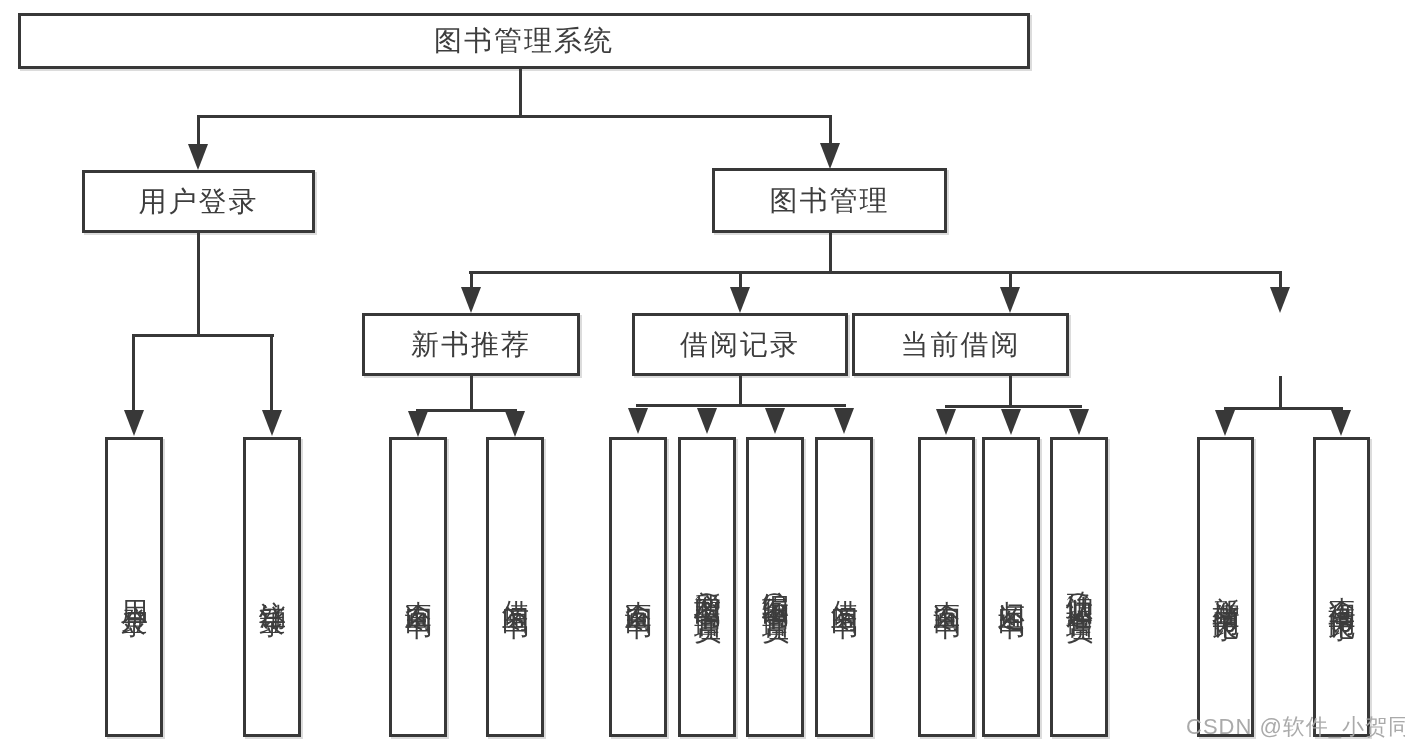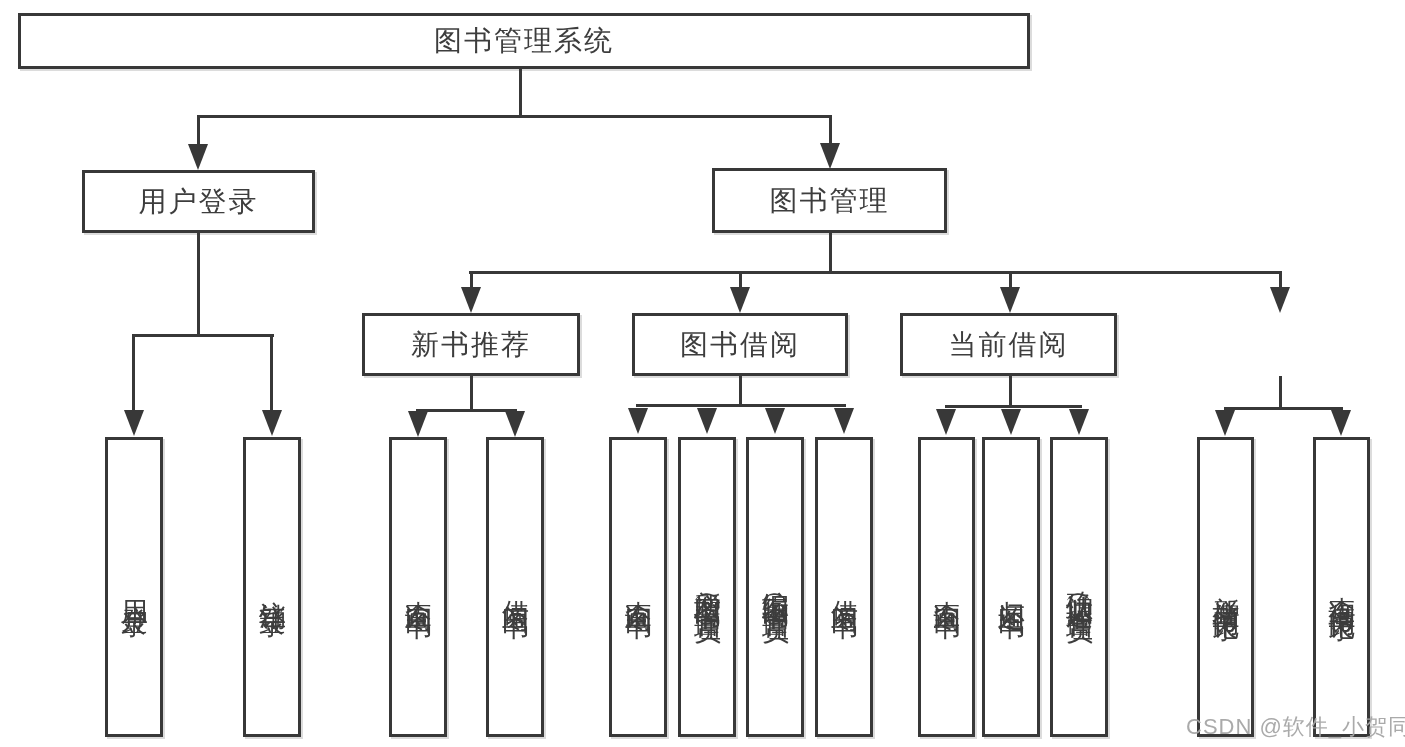--- a/index.html
+++ b/index.html
@@ -65,23 +65,23 @@
     <span>用户登录</span>
   </div>
   <div class="box" style="left:362px; top:313px; width:218px; height:63px;">
     <span>新书推荐</span>
   </div>
 
   <div class="box" style="left:712px; top:168px; width:235px; height:65px;">
     <span>图书管理</span>
   </div>
   <div class="box" style="left:632px; top:313px; width:216px; height:63px;">
-    <span>图书借阅</span>
+    <span>借阅记录</span>
   </div>
-  <div class="box" style="left:900px; top:313px; width:217px; height:63px;">
+  <div class="box" style="left:852px; top:313px; width:217px; height:63px;">
     <span>当前借阅</span>
   </div>
 
   <div class="box leaf" style="left:105px; top:437px; width:58px; height:300px;">
     <span>用户登录</span>
   </div>
   <div class="box leaf" style="left:243px; top:437px; width:58px; height:300px;">
     <span>注销登录</span>
   </div>
   <div class="box leaf" style="left:389px; top:437px; width:58px; height:300px;">

